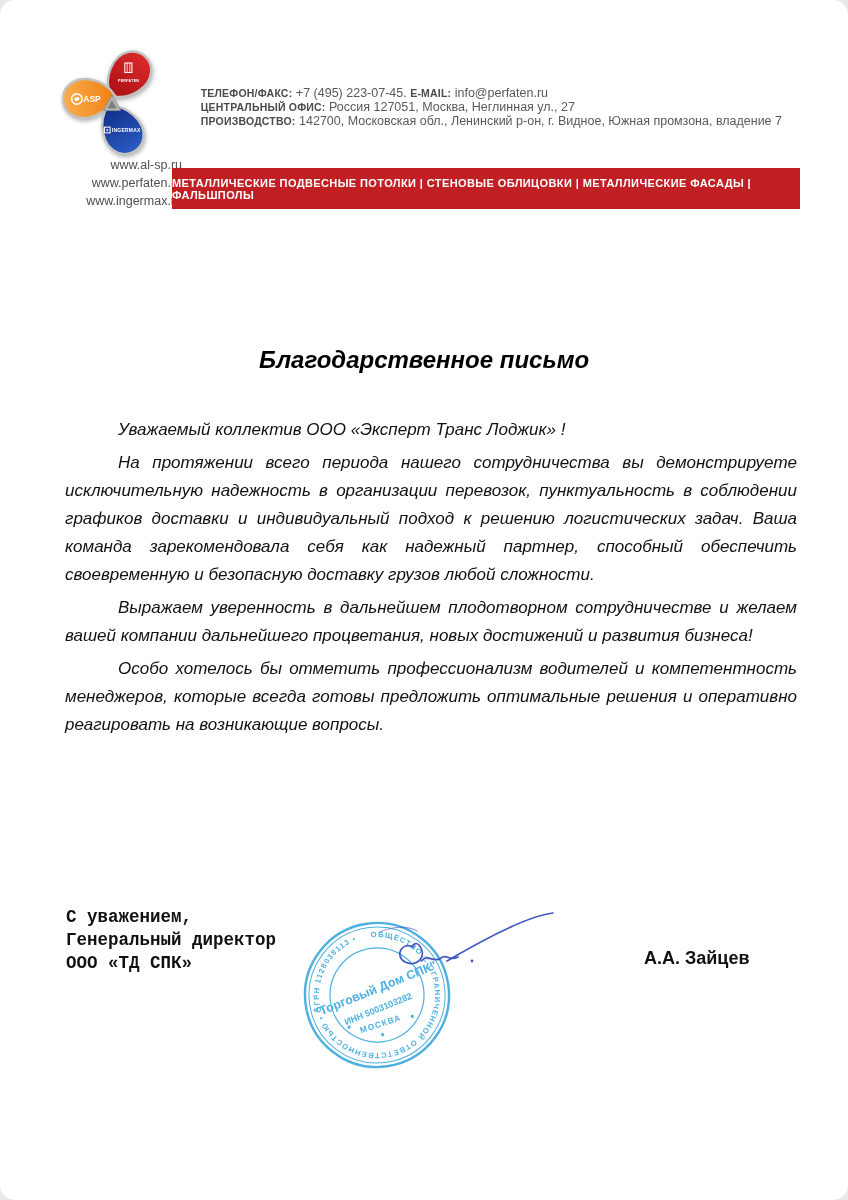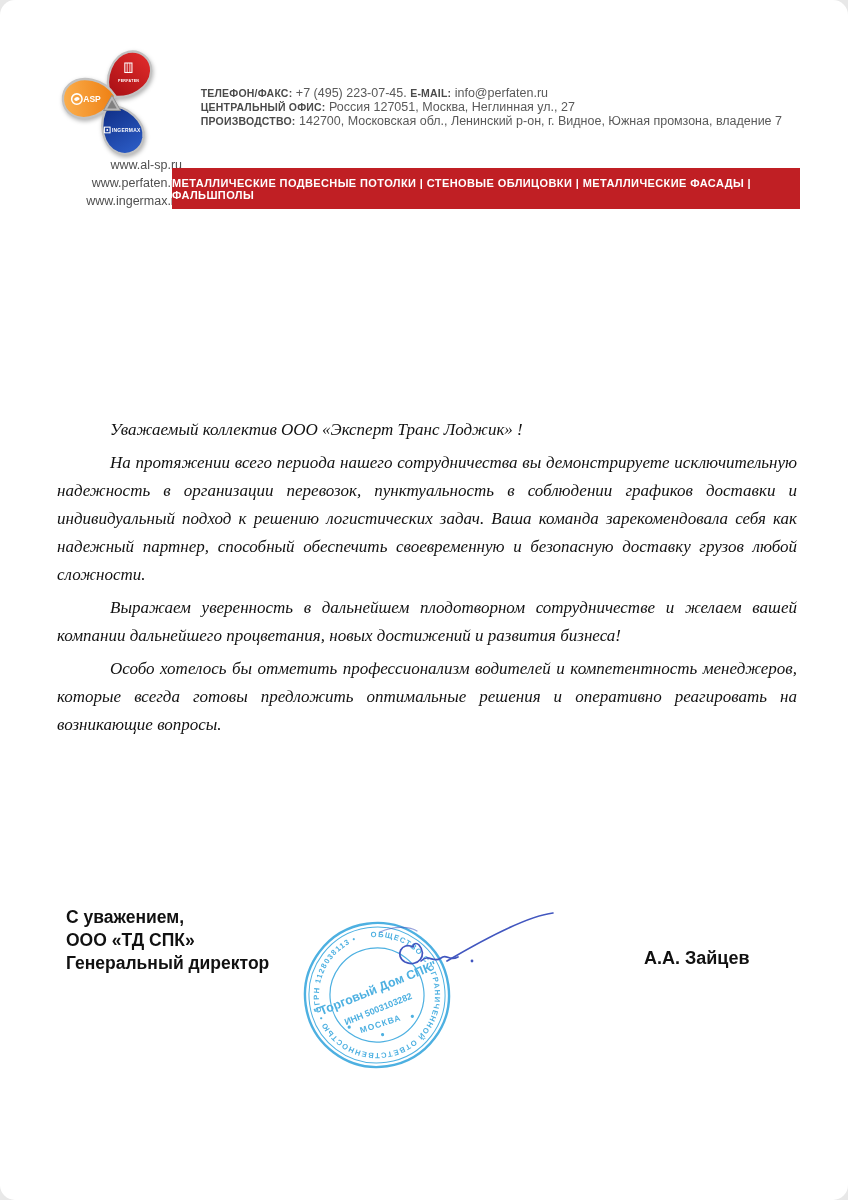--- a/index.html
+++ b/index.html
@@ -15,25 +15,25 @@
            font-size:12.5px;line-height:14px;color:#595959;}
   .contact .lbl{font-weight:bold;font-size:10.5px;color:#4a4a4a;letter-spacing:.2px;}
   .banner{position:absolute;left:172px;top:168px;width:628px;height:41px;
           display:flex;align-items:center;justify-content:center;
           color:#ffffff;font-weight:bold;font-size:11px;letter-spacing:.4px;}
   
   .title{position:absolute;top:346px;left:0;width:100%;text-align:center;
          font-size:24px;font-weight:bold;font-style:italic;color:#000;}
   .body-text{position:absolute;top:416px;left:57px;width:740px;
              font-style:italic;font-size:17px;line-height:28px;color:#111;text-align:justify;}
-  .body-text p{margin:0 0 5px 0;text-indent:53px;font-family:Liberation Serif, serif;}
+  .body-text p{margin:0 0 5px 8px;text-indent:53px;}
   .body-text p.first{text-align:left;}
   
   .closing{position:absolute;left:66px;top:906px;font-weight:bold;
-           font-size:17.5px;line-height:23px;color:#111;}
+           font-size:17.5px;line-height:23px;color:#111;font-family:Liberation Mono, monospace;}
   .sign-name{position:absolute;left:608px;top:948px;font-weight:bold;font-size:18px;color:#111;margin-left:36px;}
   .stamp-wrap{position:absolute;left:295px;top:903px;width:280px;height:175px;}
 </style>
 </head>
 <body>
 
 <div class="page">
 
   <svg class="logo" viewBox="0 0 120 120">
     <defs>
@@ -109,32 +109,33 @@
     <div>
       <span class="lbl">ПРОИЗВОДСТВО:</span>
       <span>142700, Московская обл., Ленинский р-он, г. Видное, Южная промзона, владение 7</span>
     </div>
   </div>
 
   <div class="banner" style="background:#C01F24;">
     <span>МЕТАЛЛИЧЕСКИЕ ПОДВЕСНЫЕ ПОТОЛКИ | СТЕНОВЫЕ ОБЛИЦОВКИ | МЕТАЛЛИЧЕСКИЕ ФАСАДЫ | ФАЛЬШПОЛЫ</span>
   </div>
 
+  <div class="title">Благодарственное письмо</div>
 
   <div class="body-text">
     <p class="first">Уважаемый коллектив ООО «Эксперт Транс Лоджик» !</p>
     <p>На протяжении всего периода нашего сотрудничества вы демонстрируете исключительную надежность в организации перевозок, пунктуальность в соблюдении графиков доставки и индивидуальный подход к решению логистических задач. Ваша команда зарекомендовала себя как надежный партнер, способный обеспечить своевременную и безопасную доставку грузов любой сложности.</p>
     <p>Выражаем уверенность в дальнейшем плодотворном сотрудничестве и желаем вашей компании дальнейшего процветания, новых достижений и развития бизнеса!</p>
     <p>Особо хотелось бы отметить профессионализм водителей и компетентность менеджеров, которые всегда готовы предложить оптимальные решения и оперативно реагировать на возникающие вопросы.</p>
   </div>
 
   <div class="closing">
     <div>С уважением,</div>
+    <div>Генеральный директор</div>
     <div>ООО «ТД СПК»</div>
-    <div>Генеральный директор</div>
   </div>
 
   <svg class="stamp-wrap" viewBox="0 0 280 175">
     <defs>
       <path id="ringPath" d="M 82 34 A 58 58 0 1 1 81.95 34" fill="none"></path>
     </defs>
     <g opacity="0.85" transform="rotate(-8 82 92)">
       <circle cx="82" cy="92" r="72" fill="none" stroke="#2FA3DC" stroke-width="2.4"></circle>
       <circle cx="82" cy="92" r="68" fill="none" stroke="#2FA3DC" stroke-width="1"></circle>
       <circle cx="82" cy="92" r="47" fill="none" stroke="#2FA3DC" stroke-width="1.2"></circle>

